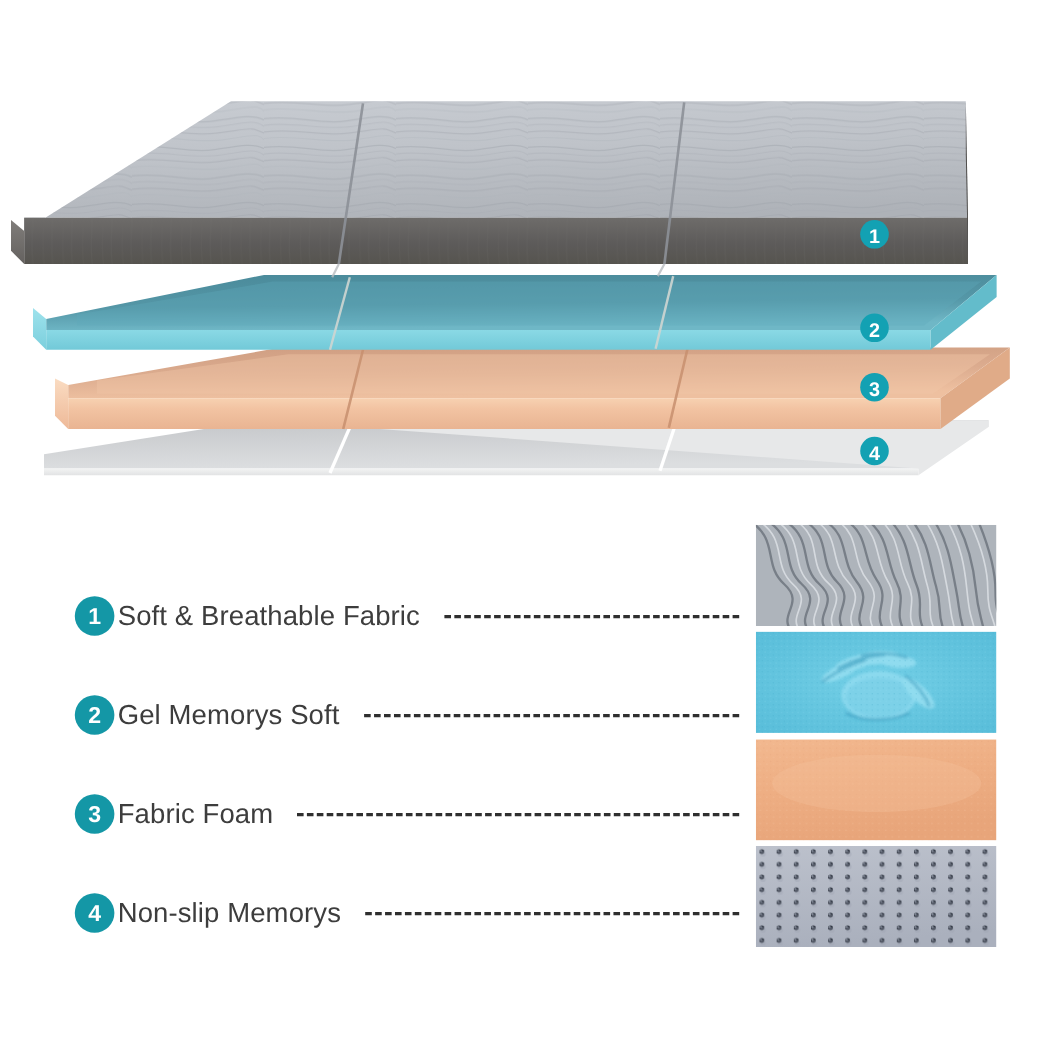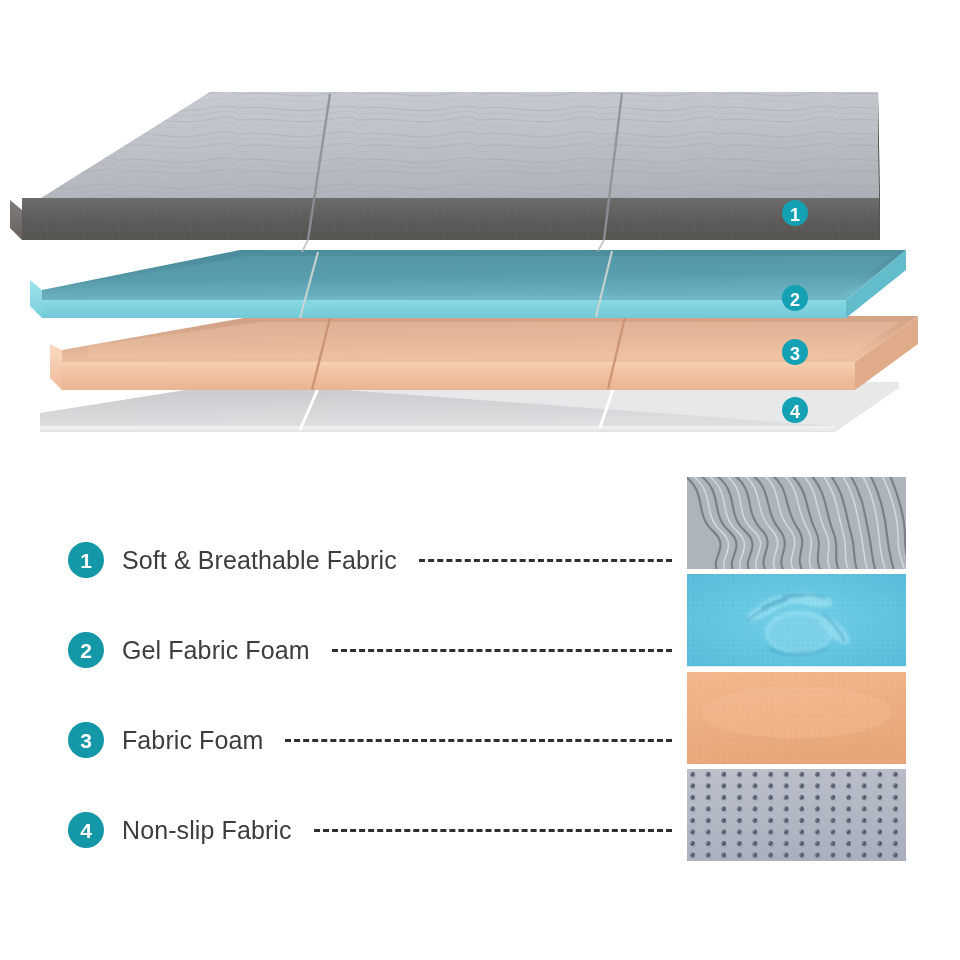--- a/index.html
+++ b/index.html
@@ -49,21 +49,21 @@
     color: #ffffff;
     font-size: 21px;
     font-weight: bold;
     display: flex;
     align-items: center;
     justify-content: center;
     flex: 0 0 auto;
     line-height: 1;
   }
   .legend-label {
-    margin-left: 18px;
+    margin-left: 3px;
     font-size: 25px;
     color: #3d3d3d;
     white-space: nowrap;
     flex: 0 0 auto;
     letter-spacing: 0.1px;
   }
   .legend-dash {
     flex: 1 1 auto;
     margin-left: 22px;
     margin-right: 4px;
@@ -233,33 +233,33 @@
 <div id="legend">
 
   <div class="legend-row" style="top:78px">
     <div class="legend-badge">1</div>
     <div class="legend-label">Soft &amp; Breathable Fabric</div>
     <div class="legend-dash"></div>
   </div>
 
   <div class="legend-row" style="top:168px">
     <div class="legend-badge">2</div>
-    <div class="legend-label">Gel Fabric Foam</div>
+    <div class="legend-label">Gel Memorys Soft</div>
     <div class="legend-dash"></div>
   </div>
 
   <div class="legend-row" style="top:258px">
     <div class="legend-badge">3</div>
     <div class="legend-label">Fabric Foam</div>
     <div class="legend-dash"></div>
   </div>
 
   <div class="legend-row" style="top:348px">
     <div class="legend-badge">4</div>
-    <div class="legend-label">Non-slip Fabric</div>
+    <div class="legend-label">Non-slip Memorys</div>
     <div class="legend-dash"></div>
   </div>
 
 </div>
 
 <div id="swatches">
 
   <div class="swatch">
     <svg viewBox="0 0 219 92" preserveAspectRatio="none">
       <rect width="219" height="92" fill="#aeb4bb"></rect>

